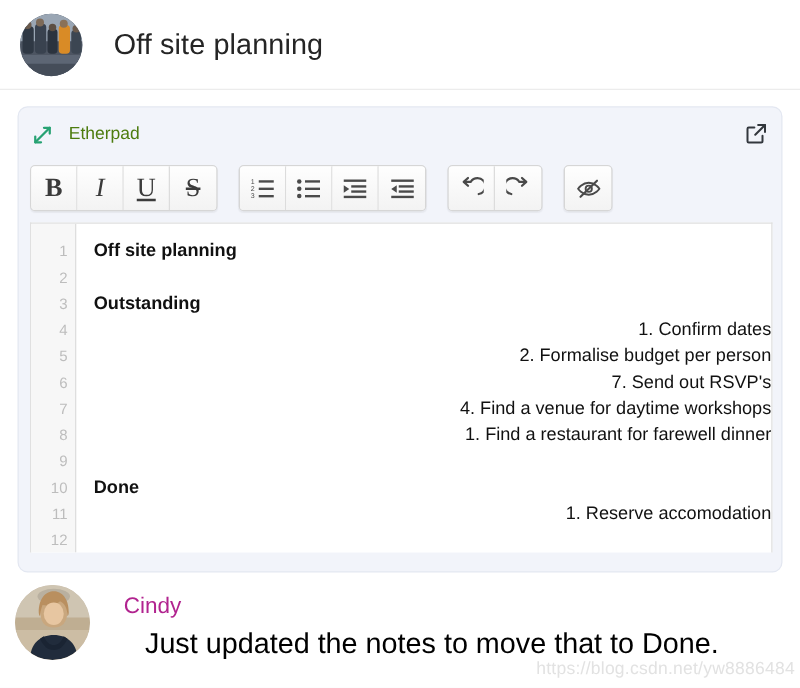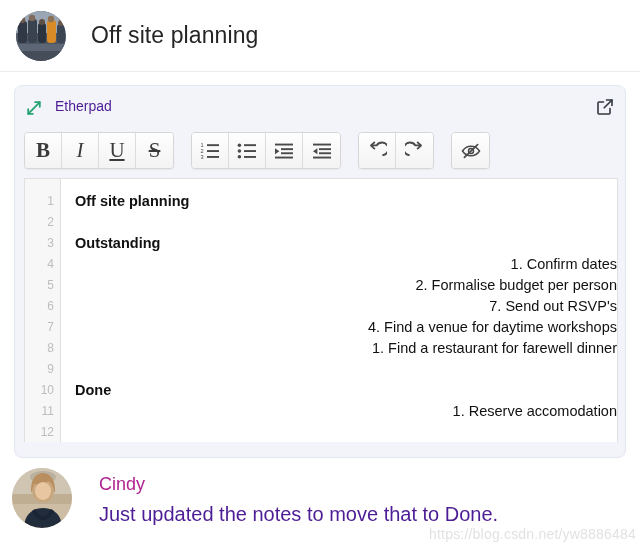--- a/index.html
+++ b/index.html
@@ -65,21 +65,21 @@
   .expand-icon {
     position: absolute;
     left: 9px; top: 12px;
     width: 20px; height: 20px;
     color: #27a273;
   }
   .pad-app-name {
     position: absolute;
     left: 40px; top: 12px;
     font-size: 14px;
-    color: #4c1d95;
+    color: #4d7c0f;
   }
   .popout-icon {
     position: absolute;
     right: 10px; top: 11px;
     width: 20px; height: 20px;
     color: #33373d;
   }
 
   
   .toolbar {
@@ -186,23 +186,24 @@
     margin-left: 27px;
     padding-top: 1px;
   }
   .c-author {
     font-size: 18px;
     color: #b1238f;
     line-height: 24px;
   }
   .c-text {
     margin-top: 7px;
-    font-size: 20px;
-    color: #4c1d95;
+    font-size: 23px;
+    color: #000000;
     line-height: 22px;
+    margin-left: 17px;
   }
 
   
   .watermark {
     position: absolute;
     right: 4px;
     top: 526px;
     font-size: 14px;
     color: #e2e2e2;
     letter-spacing: .2px;

